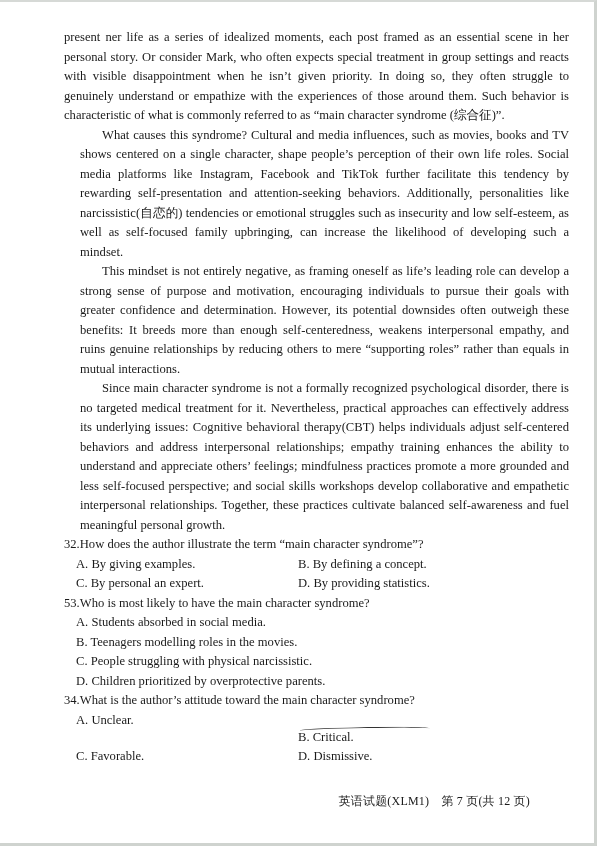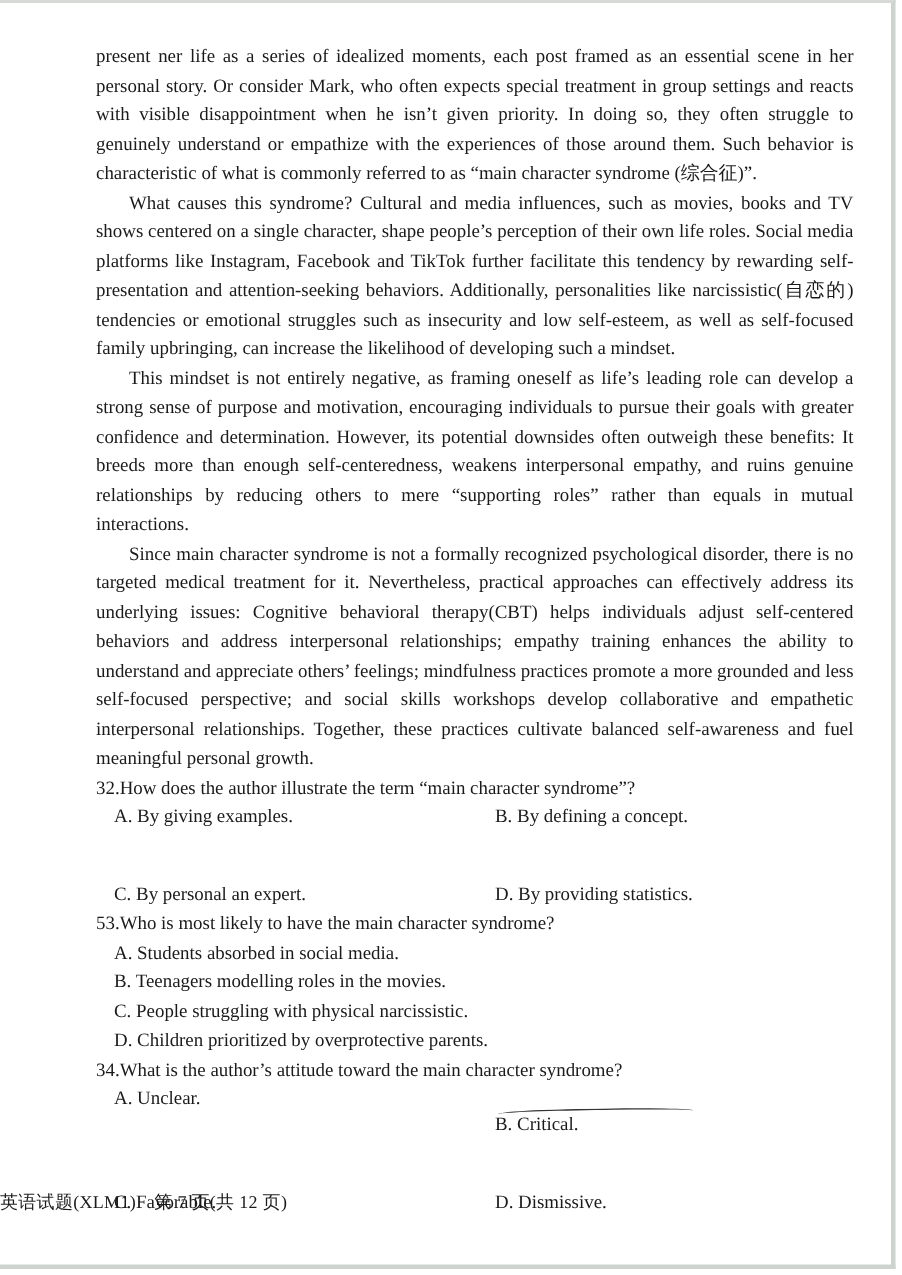--- a/index.html
+++ b/index.html
@@ -10,33 +10,33 @@
   .frame {
     position: absolute; left: 0; top: 0; width: 597px; height: 846px;
     border-top: 2px solid #d6d9d6; border-right: 3px solid #cfd3cf; border-bottom: 3px solid #cfd3cf;
     box-sizing: border-box;
   }
   .content {
     position: absolute; left: 64px; top: 28px; width: 505px;
     font-size: 12.6px; line-height: 19.5px;
   }
   .para { margin: 0; text-align: justify; }
-  .para.indent { text-indent: 22px; }
+  .para.indent { text-indent: 22px; margin-left: 16px; }
   .q { margin: 0; font-family: Liberation Serif, serif; }
-  .opts { display: grid; grid-template-columns: 222px 1fr; padding-left: 12px; gap: 32px; }
+  .opts { display: grid; grid-template-columns: 222px 1fr; padding-left: 12px; }
   .opt { margin: 0; }
   .opts-single { padding-left: 12px; }
   .crit { position: relative; display: inline-block; margin-top: 17px; }
   .pen-mark {
     position: absolute; left: 2px; top: -1px; width: 130px; height: 4px;
     border-top: 1.3px solid #333; border-radius: 50% 50% 0 0;
     transform: rotate(-1deg);
   }
   .footer {
-    position: absolute; left: 0; width: 530px; top: 793px; text-align: left;
+    position: absolute; left: 0; width: 530px; top: 793px; text-align: right;
     font-size: 12px; letter-spacing: 0.2px;
   }
 </style>
 </head>
 <body>
 
 <div class="frame"></div>
 
 <div class="content">
   <p class="para">present ner life as a series of idealized moments, each post framed as an essential scene in her personal story. Or consider Mark, who often expects special treatment in group settings and reacts with visible disappointment when he isn’t given priority. In doing so, they often struggle to genuinely understand or empathize with the experiences of those around them. Such behavior is characteristic of what is commonly referred to as “main character syndrome (综合征)”.</p>

